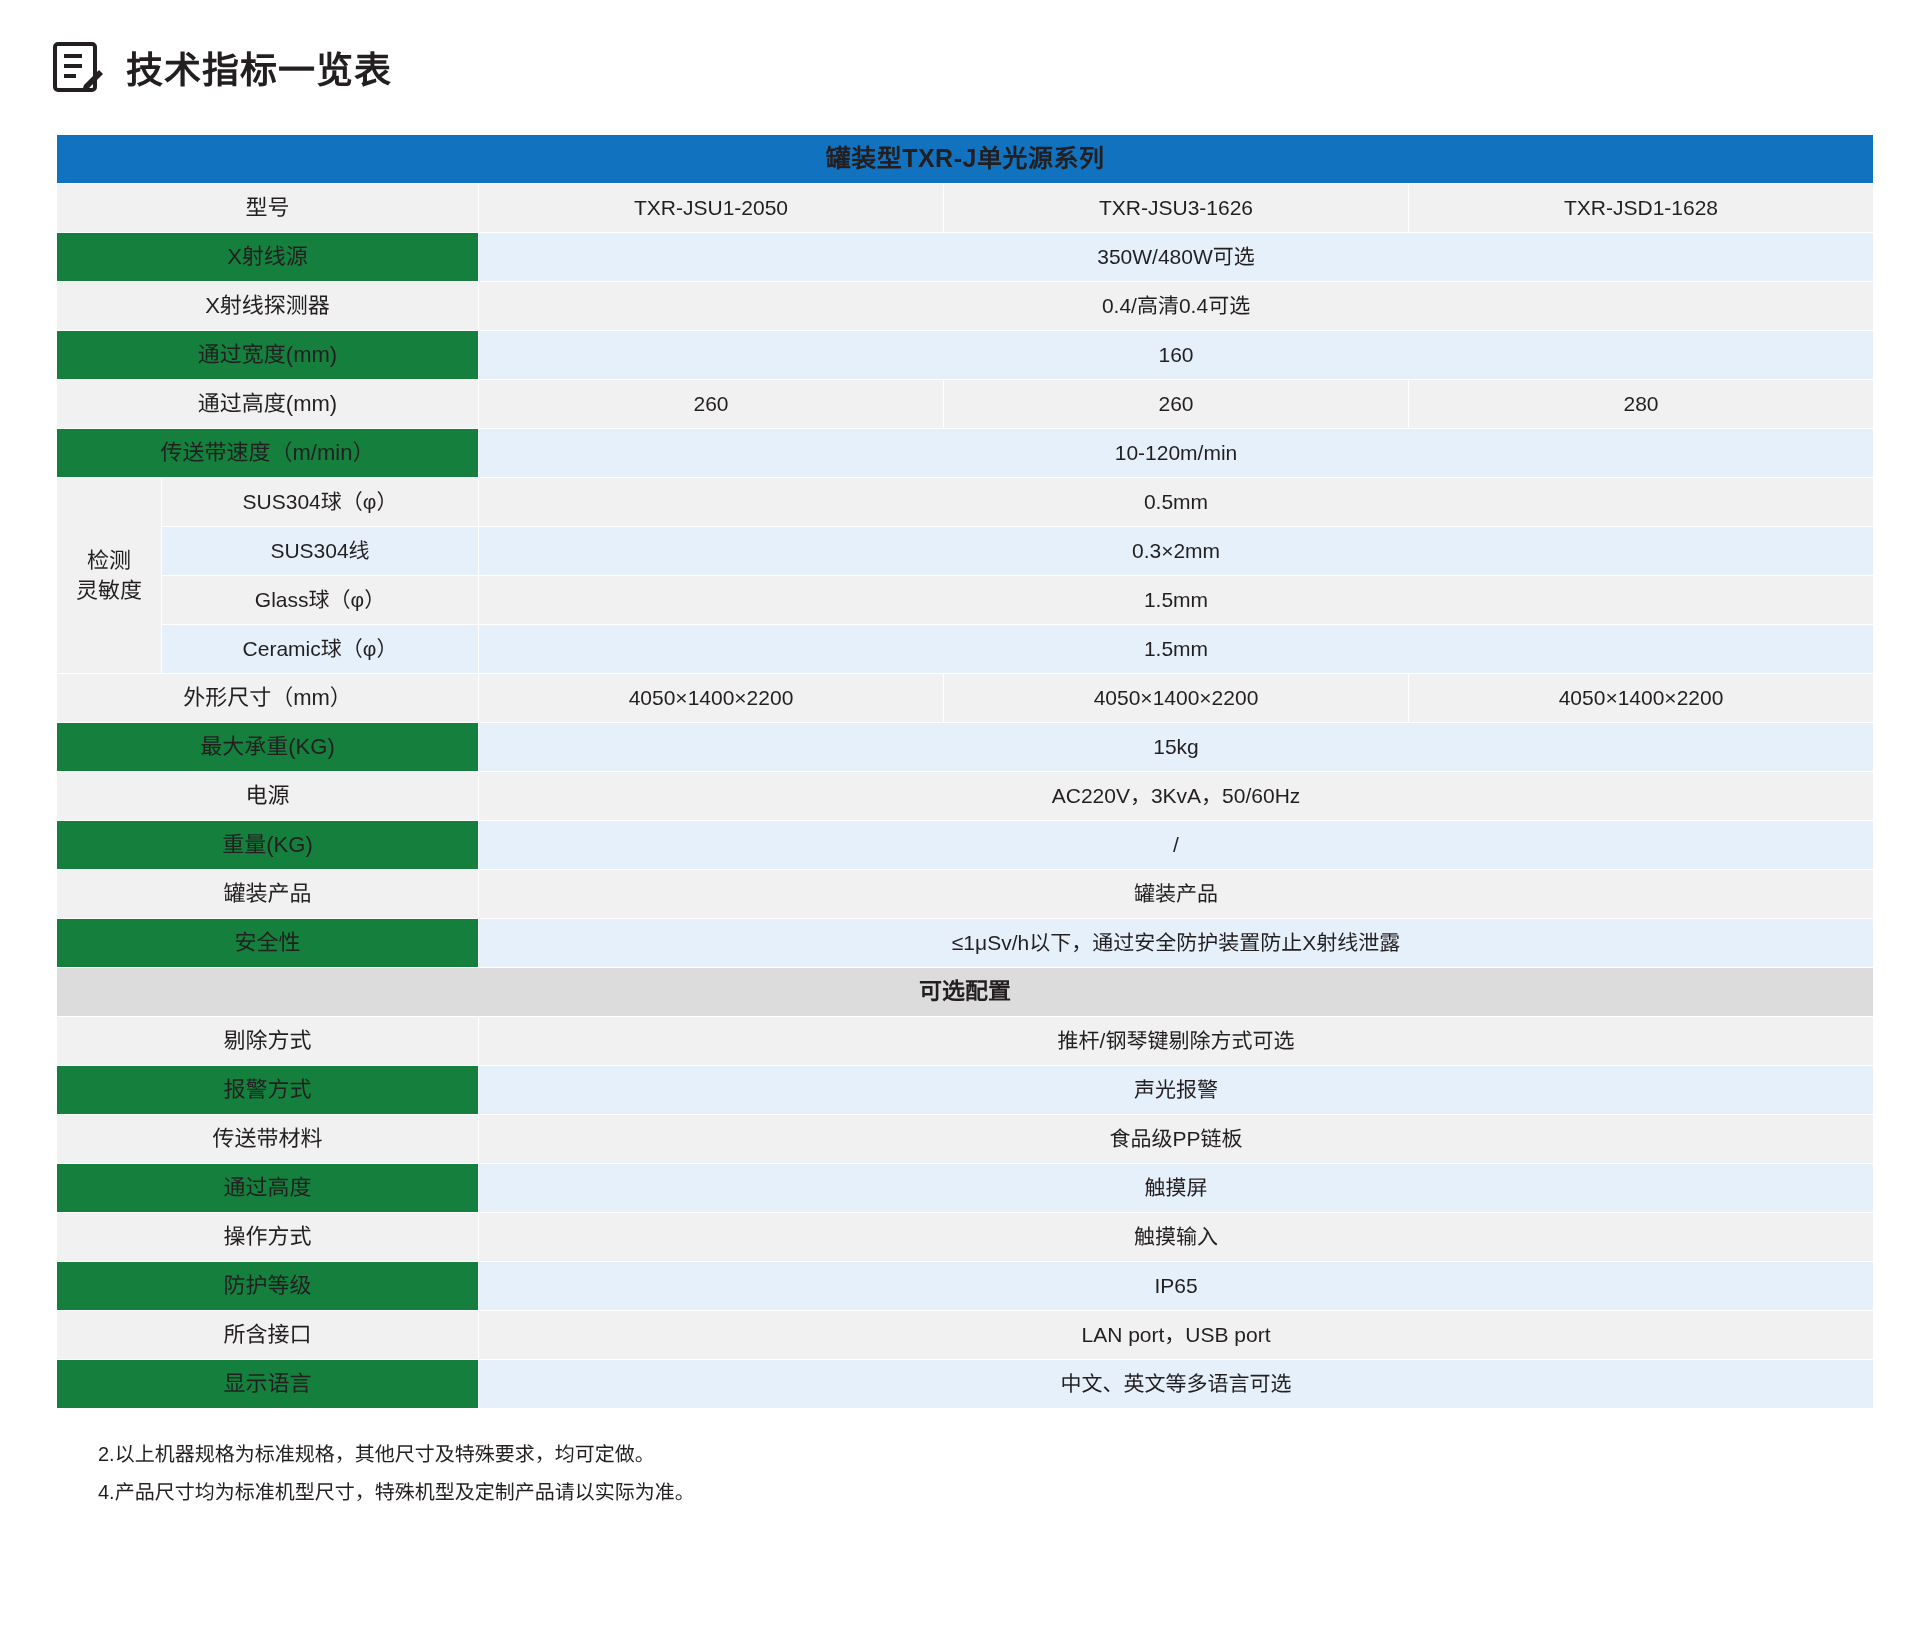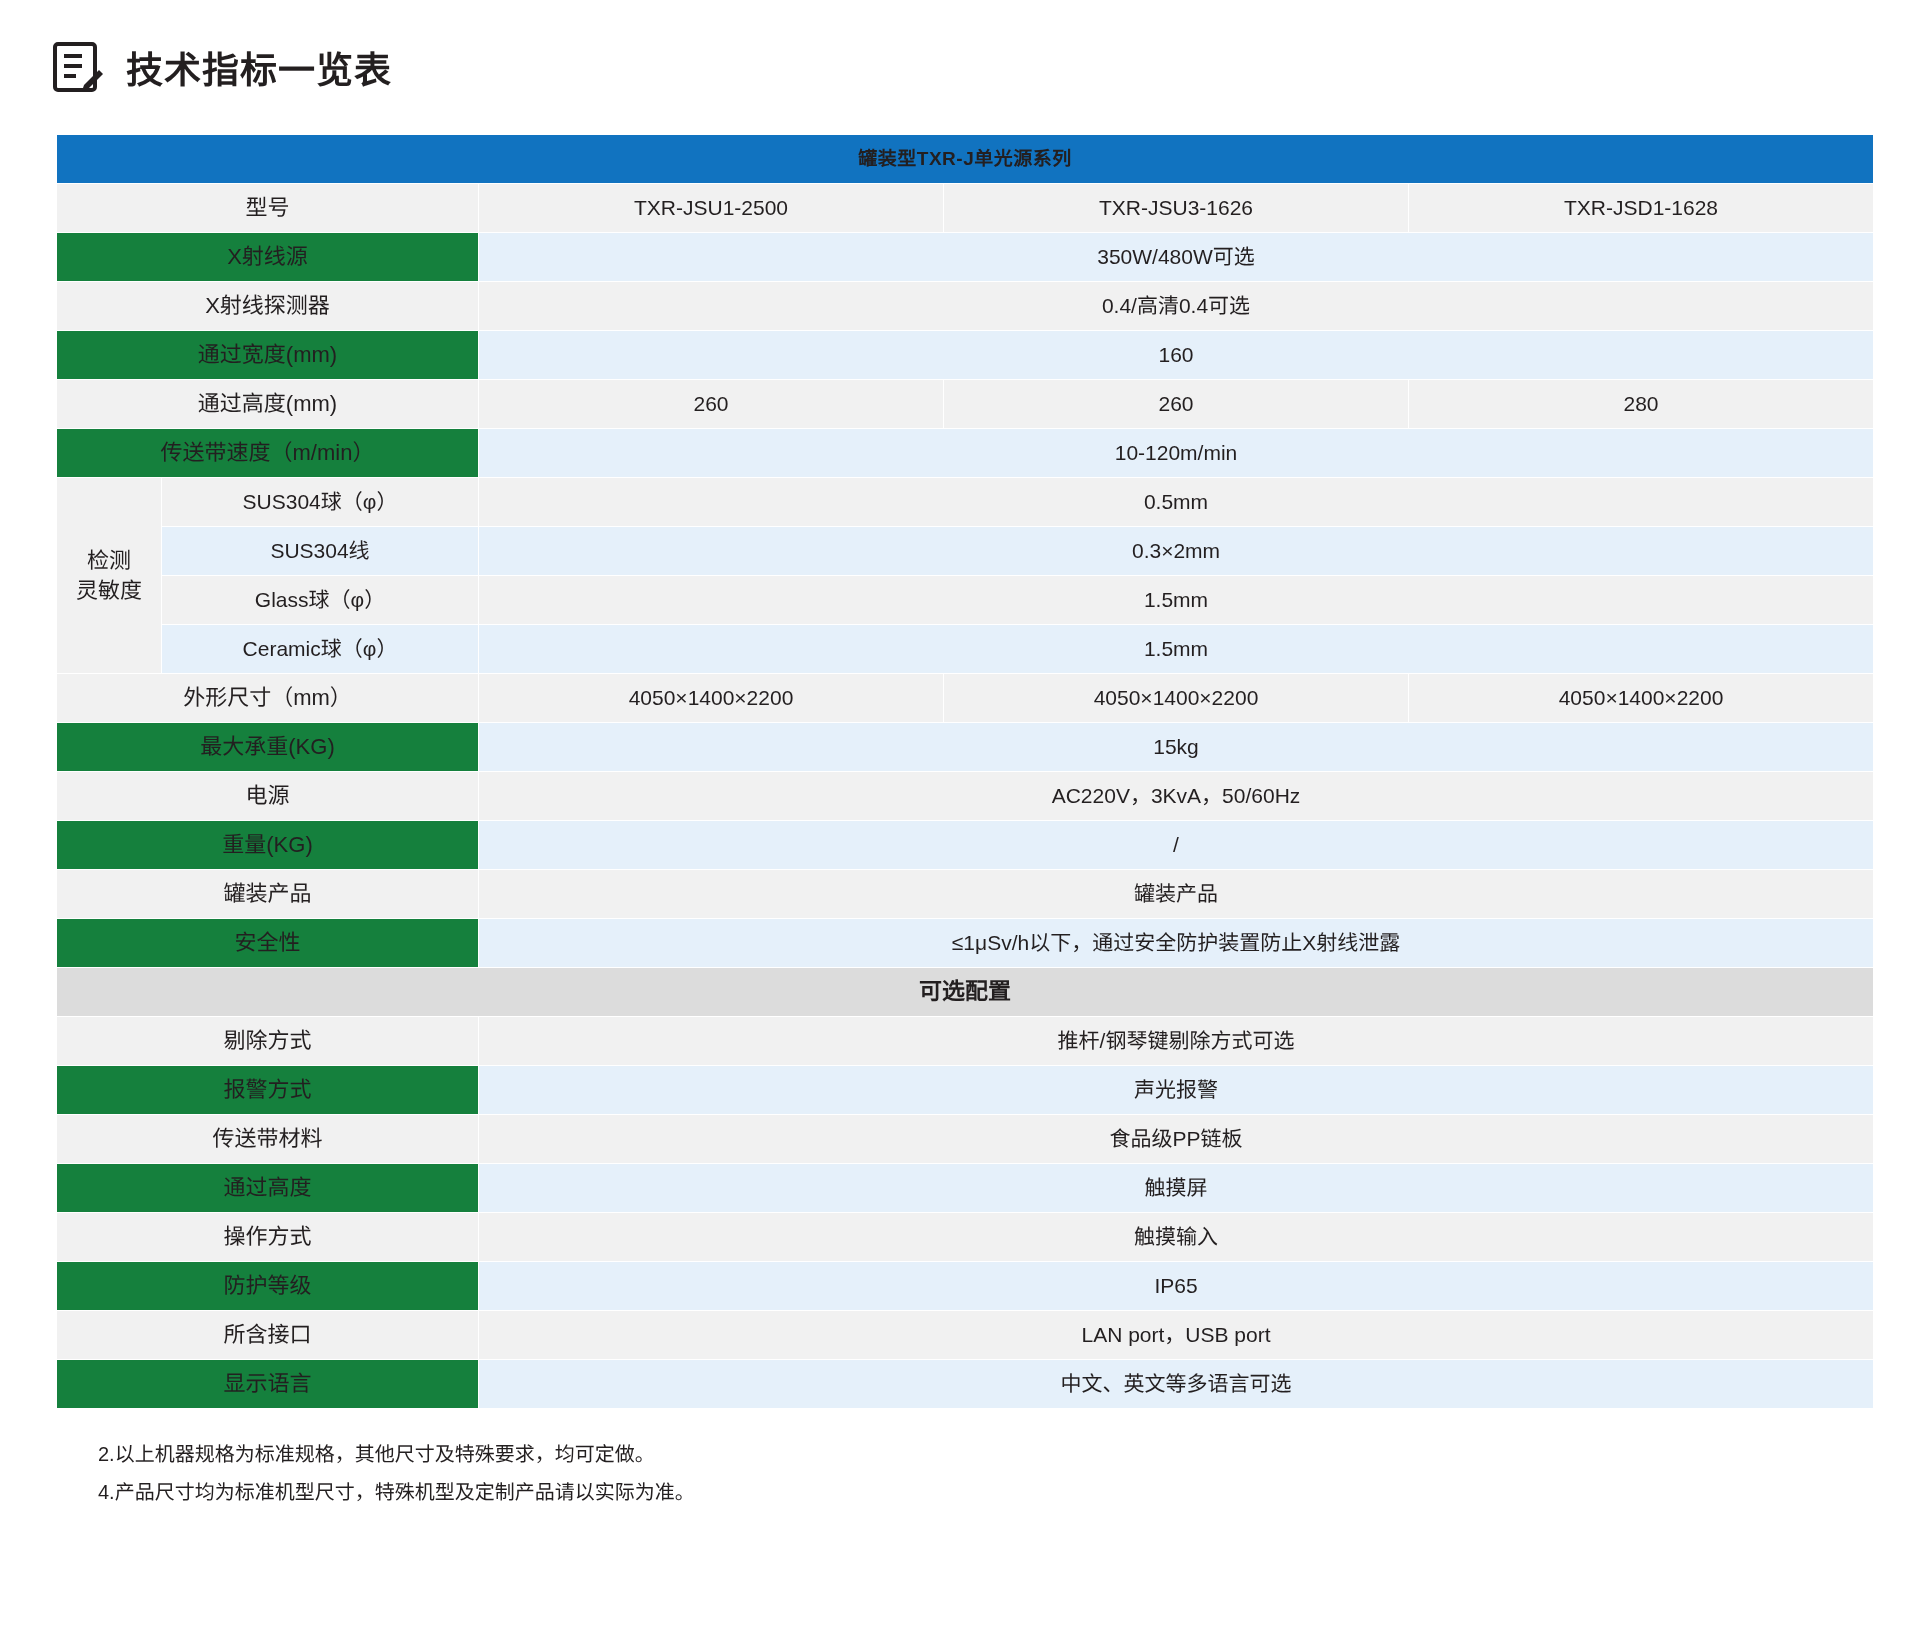--- a/index.html
+++ b/index.html
@@ -62,21 +62,21 @@
     vertical-align: middle;
     padding: 0;
     height: 48px;
     line-height: 1.35;
     color: #231f20;
   }
   .title-row td {
     background: #1173c0;
     color: #ffffff;
     font-weight: bold;
-    font-size: 19px;
+    font-size: 25px;
     height: 54px;
     letter-spacing: 0.5px;
   }
   .section-row td {
     background: #dcdcdc;
     color: #231f20;
     font-weight: bold;
     font-size: 23px;
     height: 48px;
   }
@@ -150,21 +150,21 @@
         <col style="width:465px">
       </colgroup>
       <tbody>
 
         <tr class="title-row">
           <td colspan="5">罐装型TXR-J单光源系列</td>
         </tr>
 
         <tr>
           <td class="lbl-grey" colspan="2">型号</td>
-          <td class="val-grey">TXR-JSU1-2500</td>
+          <td class="val-grey">TXR-JSU1-2050</td>
           <td class="val-grey">TXR-JSU3-1626</td>
           <td class="val-grey">TXR-JSD1-1628</td>
         </tr>
 
         <tr>
           <td class="lbl-blue" colspan="2">X射线源</td>
           <td class="val-blue" colspan="3">350W/480W可选</td>
         </tr>
 
         <tr>

